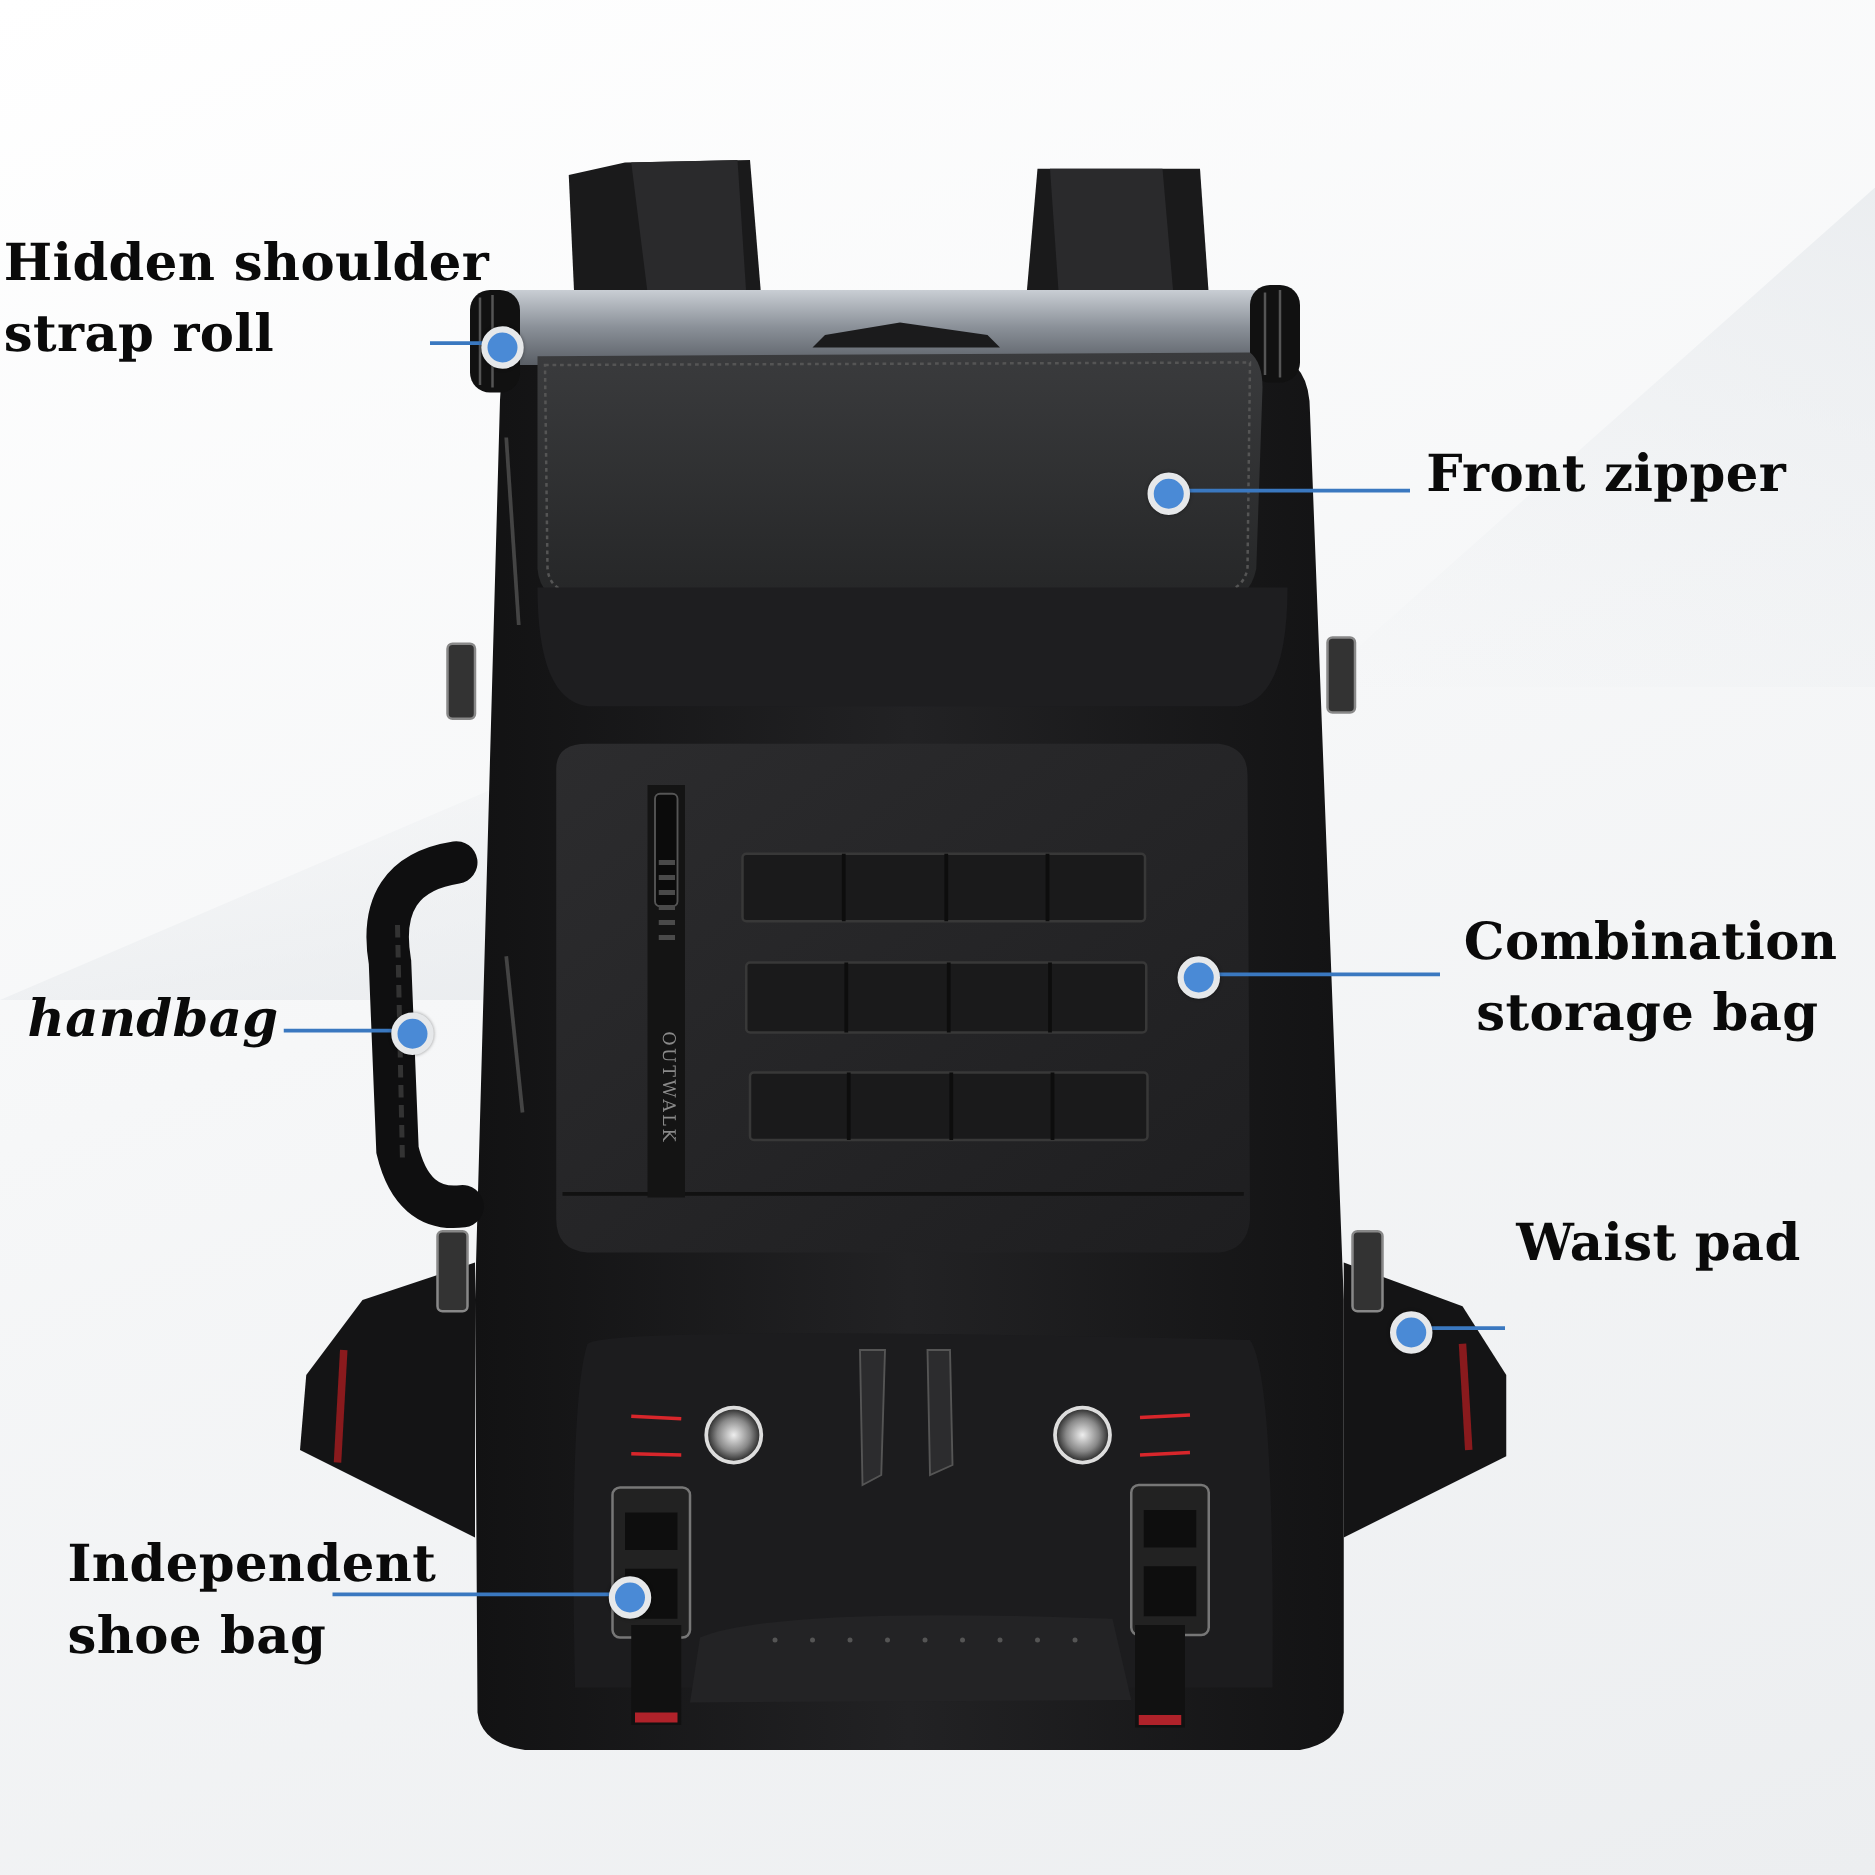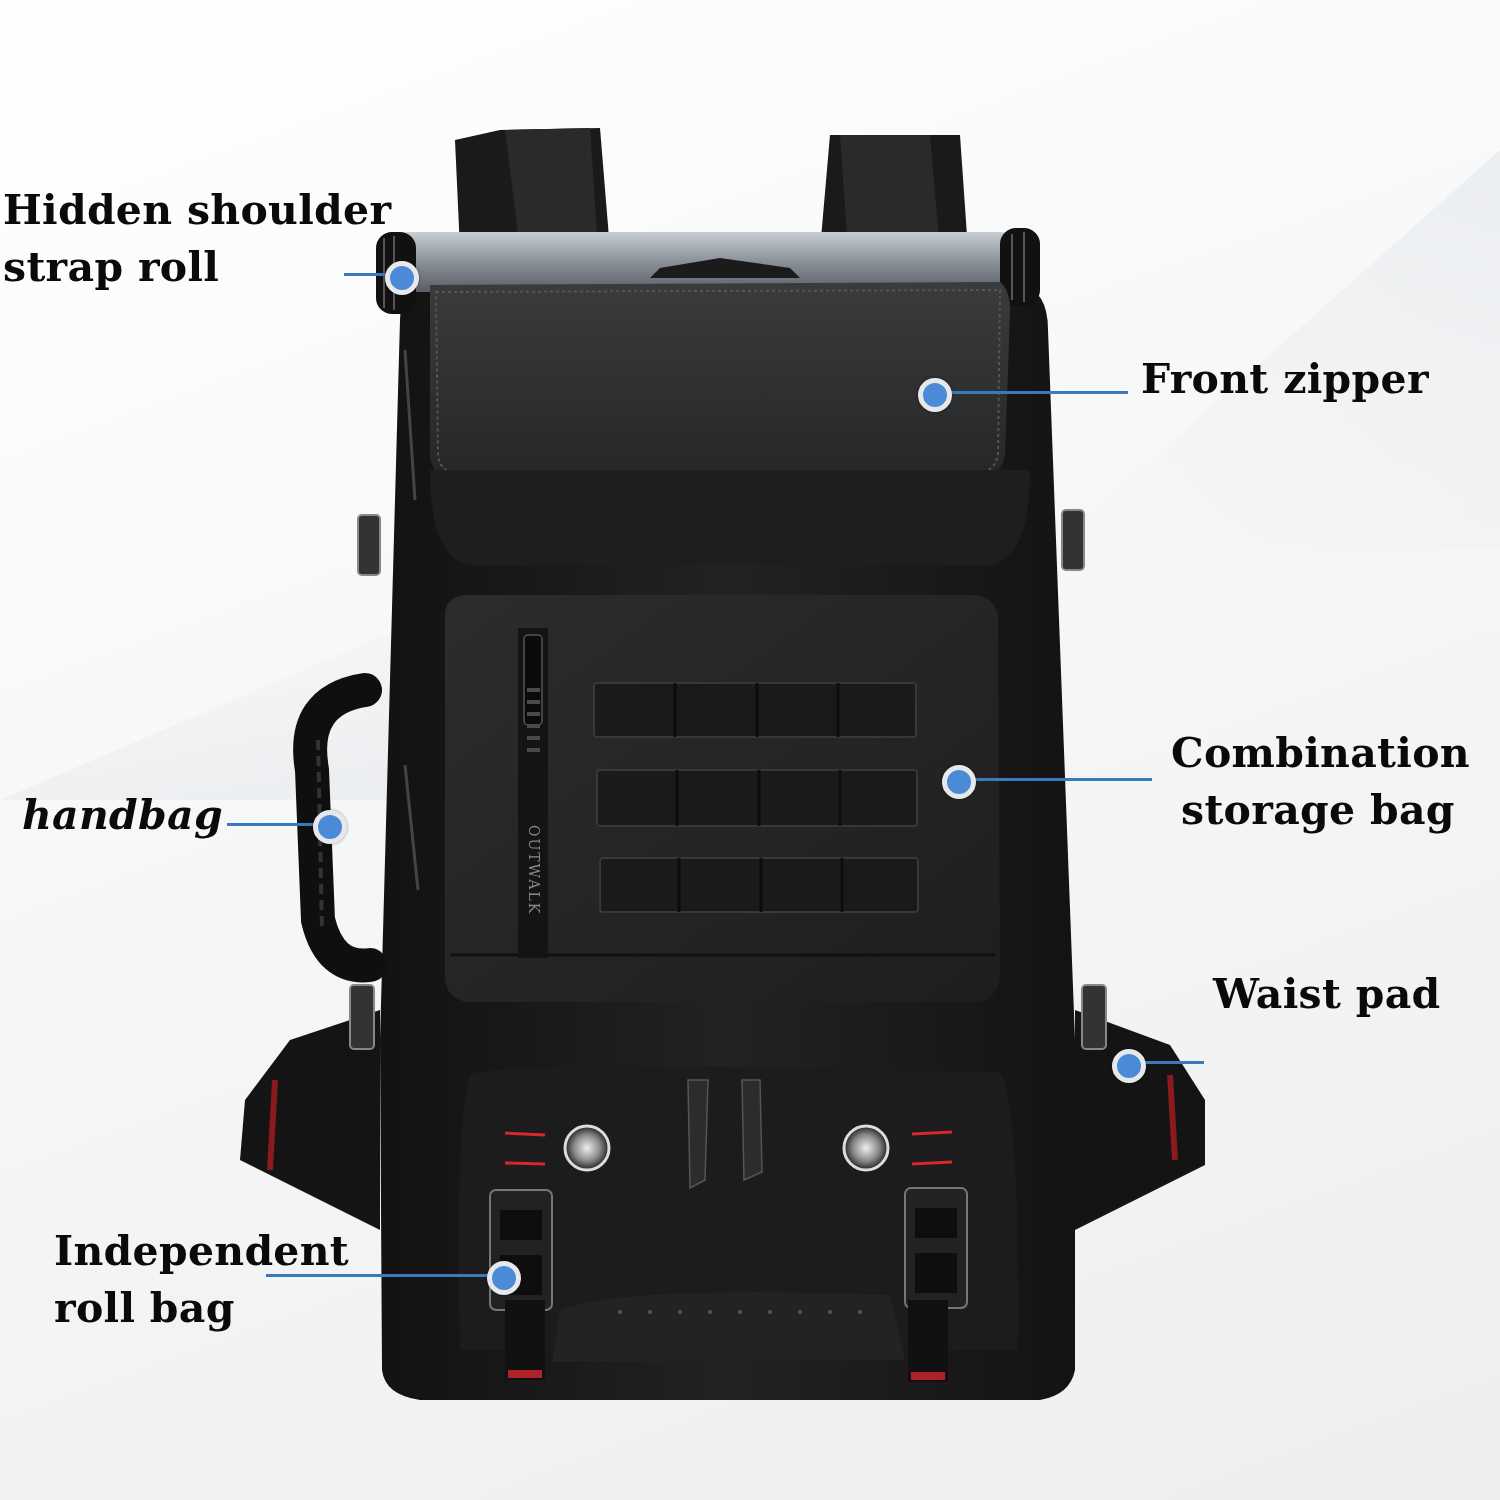--- a/index.html
+++ b/index.html
@@ -201,16 +201,16 @@
 <div class="dot" style="left:942px;top:765px;"></div>
 
 <div class="label" style="left:1213px;top:966px;">
   <div>Waist pad</div>
 </div>
 <div class="line" style="left:1132px;top:1061px;width:72px;"></div>
 <div class="dot" style="left:1112px;top:1049px;"></div>
 
 <div class="label" style="left:18px;top:1223px;margin-left:36px;">
   <div>Independent</div>
-  <div>roll bag</div>
+  <div>shoe bag</div>
 </div>
 <div class="line" style="left:266px;top:1274px;width:230px;"></div>
 <div class="dot" style="left:487px;top:1261px;"></div>
 
 </body></html>

